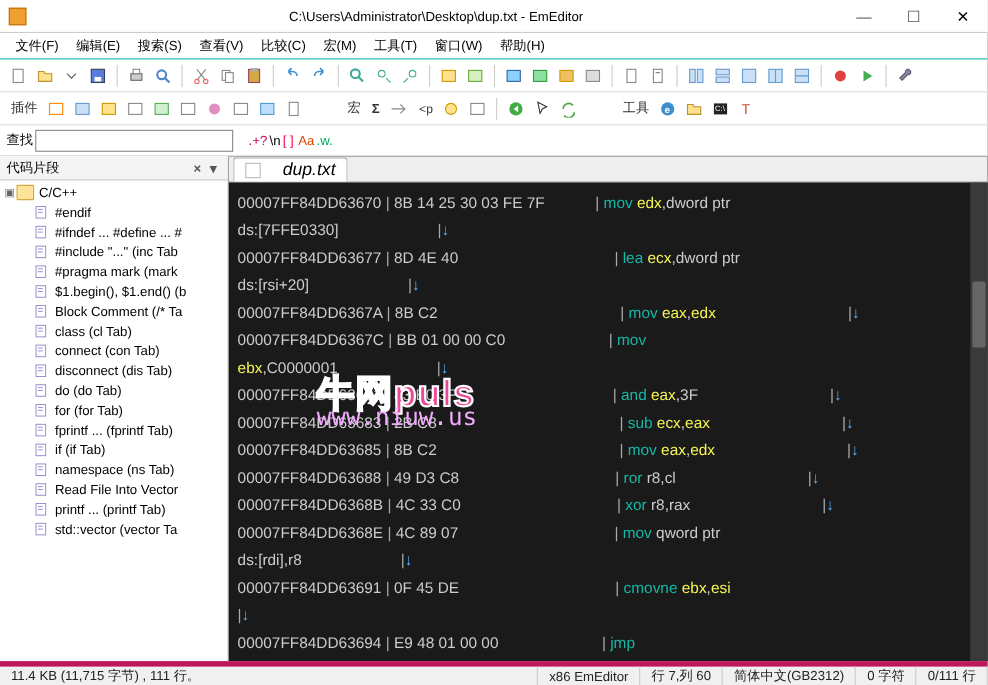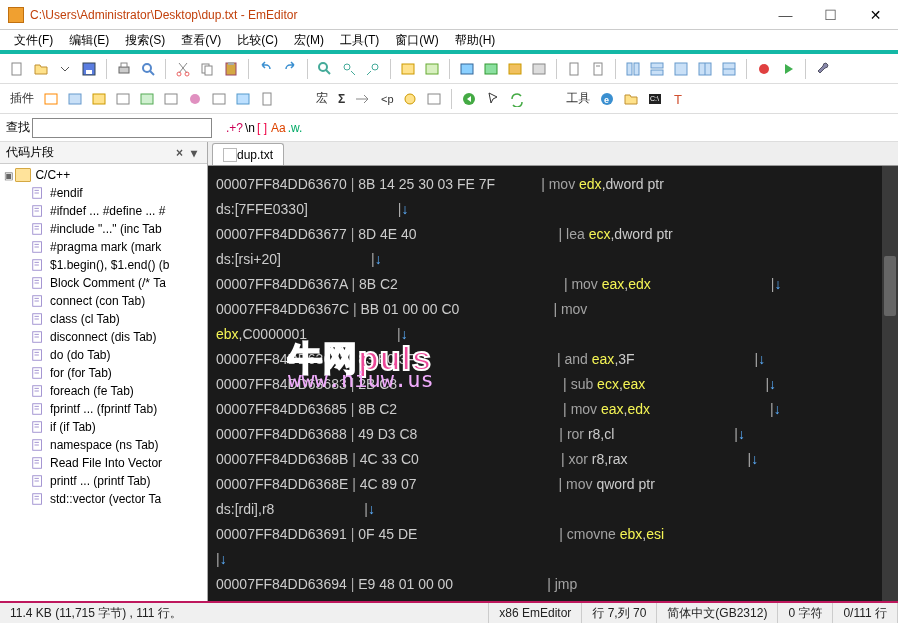--- a/index.html
+++ b/index.html
@@ -1,24 +1,24 @@
 <!DOCTYPE html>
 <html><head>
 <meta charset="utf-8">
 <style>
 * { margin: 0; padding: 0; box-sizing: border-box; font-family: "Microsoft YaHei", "Segoe UI", sans-serif; }
 body { width: 898px; height: 623px; overflow: hidden; background: #fff; display: flex; flex-direction: column; font-size: 12px; }
 
 .titlebar { height: 30px; background: #fff; border-bottom: 1px solid #ccc; display: flex; align-items: center; padding: 0 0 0 8px; }
 .titlebar .icon { width: 16px; height: 16px; margin-right: 6px; background: #f0a030; border: 1px solid #c07010; }
-.titlebar .title { flex: 1; font-size: 12px; color: #c2410c; }
+.titlebar .title { flex: 1; font-size: 12px; color: #000000; text-align: center; }
 .titlebar .winbtn { width: 45px; height: 28px; display: flex; align-items: center; justify-content: center; color: #555; font-size: 14px; }
 .titlebar .winbtn.close { color: #000; }
 
-.menubar { height: 24px; display: flex; align-items: center; padding: 0 6px; border-bottom: 4px solid #14b8a6; }
+.menubar { height: 24px; display: flex; align-items: center; padding: 0 6px; border-bottom: 1px solid #14b8a6; }
 .menubar .menuitem { padding: 3px 8px; font-size: 12px; color: #000; }
 
 .toolbar { height: 30px; display: flex; align-items: center; padding: 0 6px; border-bottom: 1px solid #ddd; gap: 2px; }
 .toolbar .tlabel { font-size: 12px; padding: 0 4px; color: #333; }
 .toolbar .tbtn { width: 22px; height: 22px; display: flex; align-items: center; justify-content: center; border: 1px solid transparent; border-radius: 2px; }
 .toolbar .tsep { width: 1px; height: 20px; background: #ccc; margin: 0 4px; }
 .toolbar .ticon { width: 16px; height: 16px; }
 
 .searchbar { height: 28px; display: flex; align-items: center; padding: 0 6px; border-bottom: 1px solid #ddd; gap: 2px; }
 .searchbar .sinput { border: 1px solid #888; height: 20px; width: 180px; padding: 0 4px; font-size: 12px; }
@@ -31,42 +31,42 @@
 .sidebar .sidehdr .shx { padding: 0 4px; color: #555; font-weight: bold; }
 .sidebar .tree { flex: 1; overflow: auto; padding: 2px 0; }
 .sidebar .troot { display: flex; align-items: center; padding: 2px 4px; color: #000; }
 .sidebar .troot .folder { width: 16px; height: 14px; background: #ffe39b; border: 1px solid #d4a843; border-radius: 1px; margin-right: 4px; position: relative; }
 .sidebar .troot .expando { color: #666; margin-right: 2px; font-size: 10px; }
 .sidebar .titem { display: flex; align-items: center; padding: 2px 4px 2px 30px; color: #000; white-space: nowrap; overflow: hidden; }
 .sidebar .titem .ficon { width: 16px; height: 14px; margin-right: 4px; flex-shrink: 0; }
 
 .editor { flex: 1; display: flex; flex-direction: column; background: #2a2a2a; overflow: hidden; }
 .tabbar { height: 24px; background: #eee; display: flex; align-items: flex-end; padding: 0 4px; border-bottom: 1px solid #999; }
-.tab { height: 22px; background: #fff; border: 1px solid #aaa; border-bottom: none; padding: 2px 10px; display: flex; align-items: center; gap: 0; font-size: 12px; border-radius: 3px 3px 0 0; }
+.tab { height: 22px; background: #fff; border: 1px solid #aaa; border-bottom: none; padding: 2px 10px; display: flex; align-items: center; gap: 20px; font-size: 16px; border-radius: 3px 3px 0 0; font-style: italic; }
 .tab .ticon2 { width: 14px; height: 14px; background: #fff; border: 1px solid #bbb; }
 
 .code { flex: 1; background: #1a1a1a; color: #ccc; font-family: Consolas, monospace; font-size: 14px; padding: 6px 8px; overflow: hidden; position: relative; line-height: 25px; }
 .code .line { white-space: nowrap; }
 .addr { color: #ccc; }
 .bytes { color: #ccc; }
 .sep { color: #aaa; }
-.mn { color: #a3a3a3; margin-top: 16px; }
+.mn { color: #14b8a6; margin-top: 16px; }
 .reg { color: #f5f555; }
 .num { color: #ccc; }
 .arrow { color: #5cb0ff; }
 .spacer { display: inline-block; }
 .scrollv { position: absolute; right: 0; top: 0; bottom: 0; width: 16px; background: #3a3a3a; }
 .scrollv .thumb { position: absolute; left: 2px; right: 2px; top: 90px; height: 60px; background: #666; border-radius: 2px; }
 
 .watermark { position: absolute; top: 180px; left: 80px; pointer-events: none; }
 .watermark .wm1 { font-size: 34px; font-weight: 800; color: #5b7de8; -webkit-text-stroke: 2px #fff; letter-spacing: 1px; }
 .watermark .wm1 .pls { color: #ec4899; }
 .watermark .wm2 { font-size: 22px; color: #f0abfc; font-family: monospace; margin-top: -4px; }
 
-.statusbar { height: 22px; border-top: 2px solid #be185d; background: #f0f0f0; display: flex; align-items: center; font-size: 12px; color: #222; }
+.statusbar { height: 22px; border-top: 5px solid #be185d; background: #f0f0f0; display: flex; align-items: center; font-size: 12px; color: #222; }
 .statusbar .scell { padding: 0 10px; border-right: 1px solid #ccc; height: 100%; display: flex; align-items: center; }
 .statusbar .sflex { flex: 1; }
 
 svg { display: block; }
 </style>
 </head>
 <body>
 
 <div class="titlebar">
   <div class="icon"></div>
@@ -503,61 +503,53 @@
               <line x1="4" y1="8" x2="9" y2="8" stroke="#98c"></line>
             </svg>
             <span>Block Comment  (/* Ta</span>
           </div>
           <div class="titem">
             <svg class="ficon" viewBox="0 0 16 16">
               <rect x="2" y="2" width="10" height="12" fill="#fff" stroke="#98c"></rect>
               <line x1="4" y1="5" x2="9" y2="5" stroke="#98c"></line>
               <line x1="4" y1="8" x2="9" y2="8" stroke="#98c"></line>
             </svg>
+            <span>class  (cl Tab)</span>
+          </div>
+          <div class="titem">
+            <svg class="ficon" viewBox="0 0 16 16">
+              <rect x="2" y="2" width="10" height="12" fill="#fff" stroke="#98c"></rect>
+              <line x1="4" y1="5" x2="9" y2="5" stroke="#98c"></line>
+              <line x1="4" y1="8" x2="9" y2="8" stroke="#98c"></line>
+            </svg>
             <span>connect  (con Tab)</span>
           </div>
           <div class="titem">
             <svg class="ficon" viewBox="0 0 16 16">
               <rect x="2" y="2" width="10" height="12" fill="#fff" stroke="#98c"></rect>
               <line x1="4" y1="5" x2="9" y2="5" stroke="#98c"></line>
               <line x1="4" y1="8" x2="9" y2="8" stroke="#98c"></line>
             </svg>
-            <span>class  (cl Tab)</span>
-          </div>
-          <div class="titem">
-            <svg class="ficon" viewBox="0 0 16 16">
-              <rect x="2" y="2" width="10" height="12" fill="#fff" stroke="#98c"></rect>
-              <line x1="4" y1="5" x2="9" y2="5" stroke="#98c"></line>
-              <line x1="4" y1="8" x2="9" y2="8" stroke="#98c"></line>
-            </svg>
             <span>disconnect  (dis Tab)</span>
           </div>
           <div class="titem">
             <svg class="ficon" viewBox="0 0 16 16">
               <rect x="2" y="2" width="10" height="12" fill="#fff" stroke="#98c"></rect>
               <line x1="4" y1="5" x2="9" y2="5" stroke="#98c"></line>
               <line x1="4" y1="8" x2="9" y2="8" stroke="#98c"></line>
             </svg>
             <span>do  (do Tab)</span>
           </div>
           <div class="titem">
             <svg class="ficon" viewBox="0 0 16 16">
               <rect x="2" y="2" width="10" height="12" fill="#fff" stroke="#98c"></rect>
               <line x1="4" y1="5" x2="9" y2="5" stroke="#98c"></line>
               <line x1="4" y1="8" x2="9" y2="8" stroke="#98c"></line>
             </svg>
             <span>for  (for Tab)</span>
-          </div>
-          <div class="titem">
-            <svg class="ficon" viewBox="0 0 16 16">
-              <rect x="2" y="2" width="10" height="12" fill="#fff" stroke="#98c"></rect>
-              <line x1="4" y1="5" x2="9" y2="5" stroke="#98c"></line>
-              <line x1="4" y1="8" x2="9" y2="8" stroke="#98c"></line>
-            </svg>
-            <span>foreach  (fe Tab)</span>
           </div>
           <div class="titem">
             <svg class="ficon" viewBox="0 0 16 16">
               <rect x="2" y="2" width="10" height="12" fill="#fff" stroke="#98c"></rect>
               <line x1="4" y1="5" x2="9" y2="5" stroke="#98c"></line>
               <line x1="4" y1="8" x2="9" y2="8" stroke="#98c"></line>
             </svg>
             <span>fprintf ...  (fprintf Tab)</span>
           </div>
           <div class="titem">
@@ -639,17 +631,17 @@
         <div class="thumb"></div>
       </div>
     </div>
   </div>
 
 </div>
 
 <div class="statusbar">
   <div class="scell sflex">11.4 KB (11,715 字节) , 111 行。</div>
   <div class="scell">x86 EmEditor</div>
-  <div class="scell">行 7,列 70</div>
+  <div class="scell">行 7,列 60</div>
   <div class="scell">简体中文(GB2312)</div>
   <div class="scell">0 字符</div>
   <div class="scell">0/111 行</div>
 </div>
 
 </body></html>

